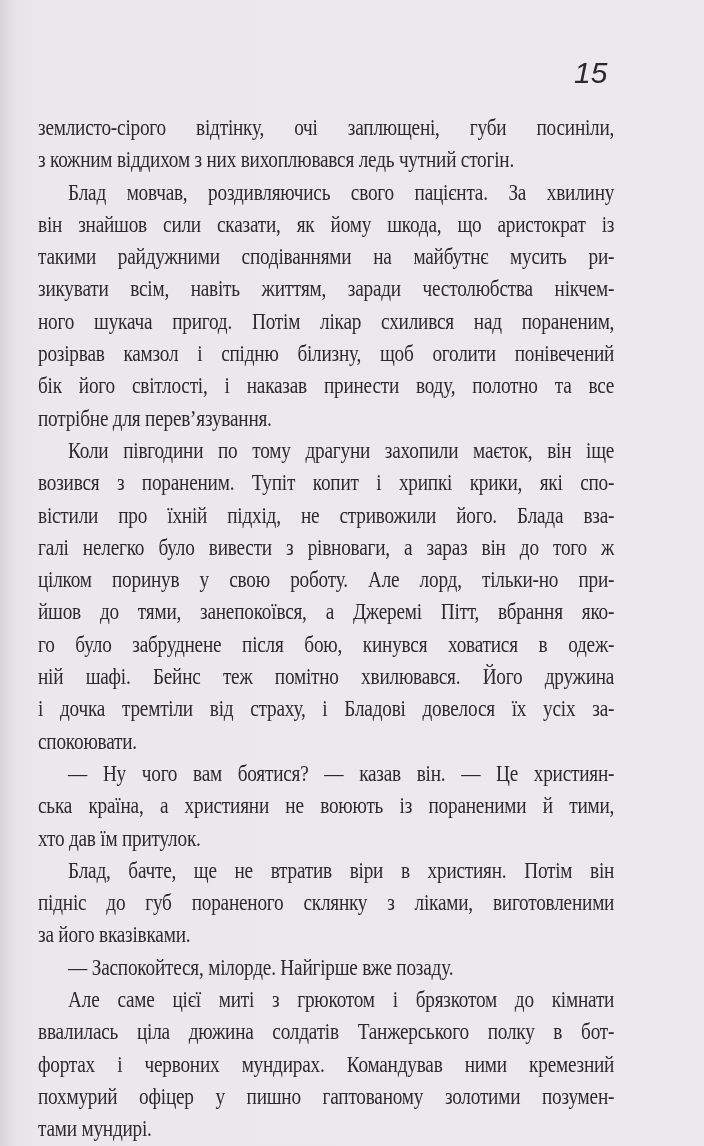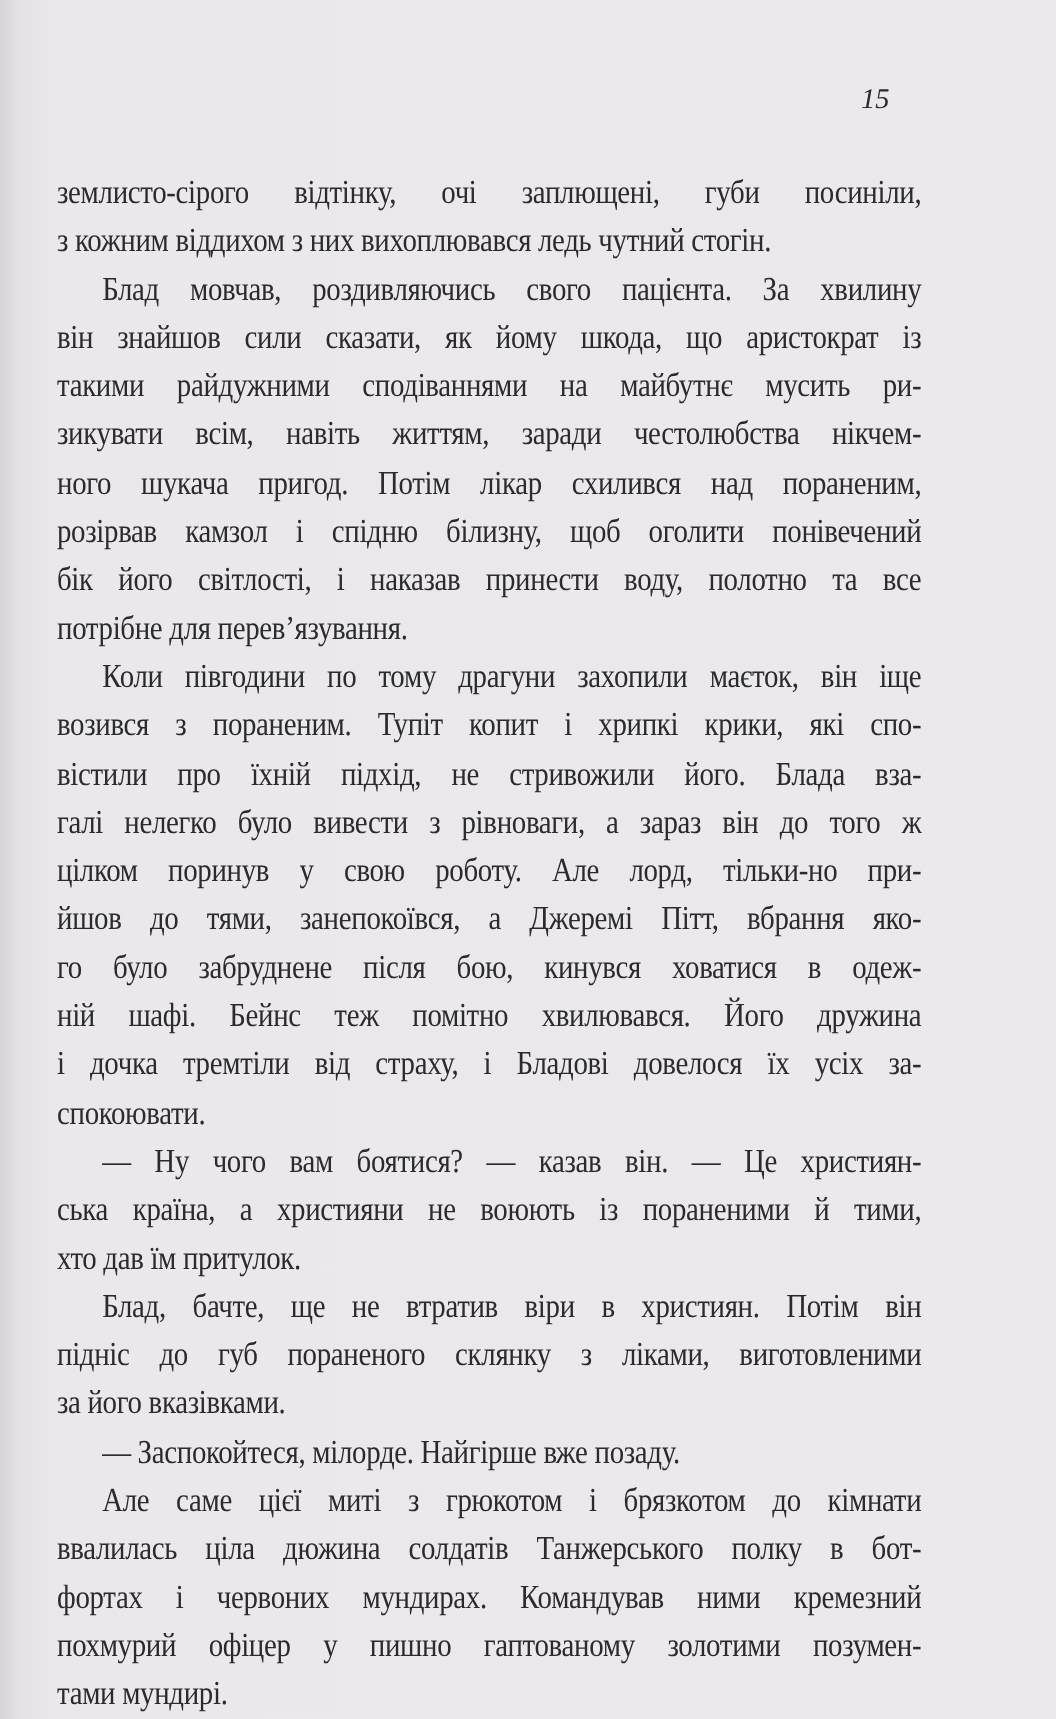--- a/index.html
+++ b/index.html
@@ -5,22 +5,22 @@
   html, body { margin:0; padding:0; }
   body {
     width:704px; height:1146px; overflow:hidden;
     background: linear-gradient(90deg, #d8d5d8 0px, #e6e3e6 14px, #ebe8eb 40px, #ece9ec 100%);
     position:relative;
     font-family: "Liberation Serif", "DejaVu Serif", serif;
     color:#2b2a2c;
   }
   .page-number {
     position:absolute; left:574px; top:56px;
-    font-style:italic; font-size:19px; color:#2a292b;
-    font-family: Liberation Serif, serif;
+    font-style:italic; font-size:30px; color:#2a292b;
+    font-family: Liberation Sans, sans-serif;
   }
   .text-block {
     position:absolute; left:38px; top:112px; width:576px;
     font-size:22.4px; line-height:32.3px;
     letter-spacing:-0.25px;
     transform: scaleX(0.86); transform-origin: left top;
   }
   .text-block .inner { width:670px; }
   .line { display:block; white-space:nowrap; text-align:justify; text-align-last:justify; height:32.3px; }
   .line.last { text-align-last:left; }

